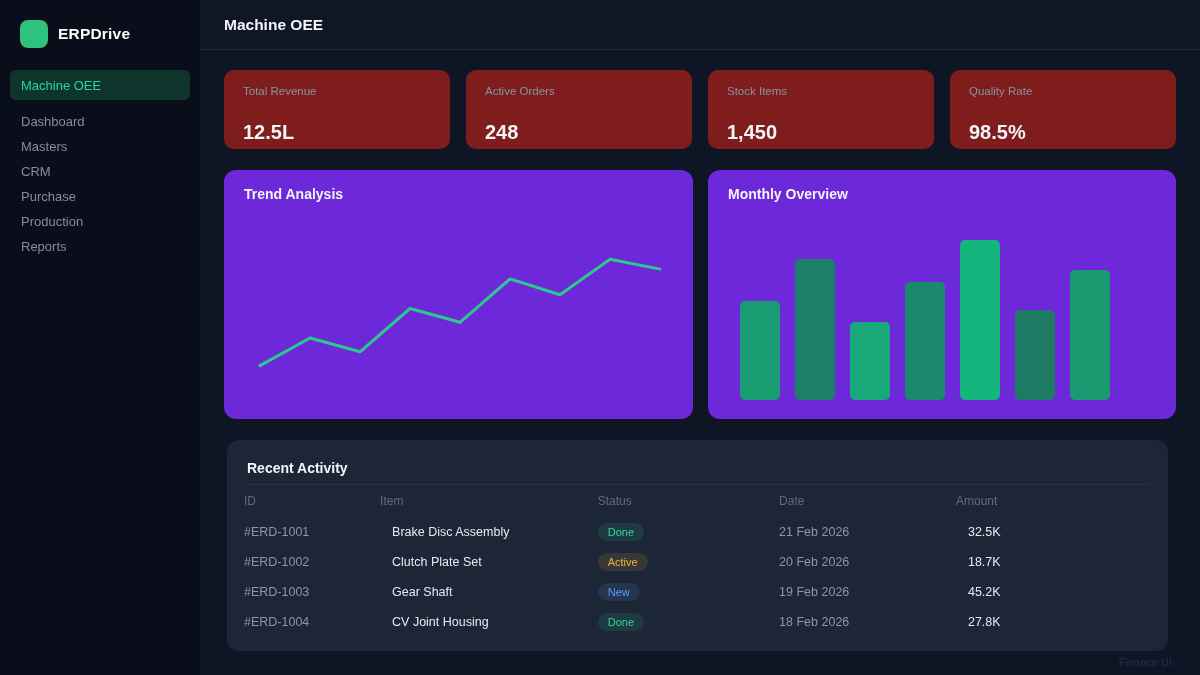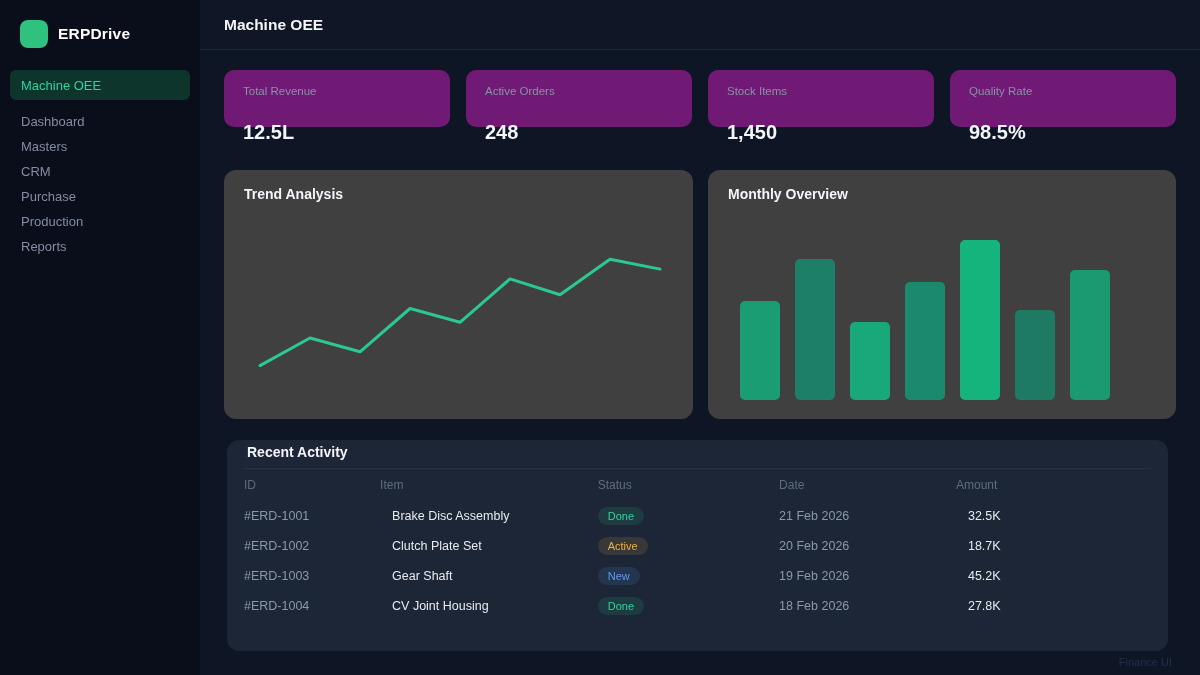--- a/index.html
+++ b/index.html
@@ -24,36 +24,36 @@
   
   .header {
     position:absolute; left:200px; top:0; width:1000px; height:50px; box-sizing:border-box;
     background:#0f1726; border-bottom:1px solid #1d2939;
     display:flex; align-items:center; padding-left:24px;
   }
   .page-title { font-size:15.5px; color:#f4f6f9; font-weight:bold; }
   
   .main { position:absolute; left:200px; top:50px; width:1000px; height:625px; background:#0e1524; }
   .stats { position:absolute; left:24px; top:20px; width:952px; display:flex; gap:16px; }
-  .stat-card { flex:1; height:57px; background:#701a75; border-radius:10px;
+  .stat-card { flex:1; height:79px; background:#7f1d1d; border-radius:10px;
     padding:15px 19px; box-sizing:border-box; }
   .stat-label { font-size:11.5px; color:#8793a8; }
   .stat-value { font-size:20px; font-weight:bold; color:#f2f5f9; margin-top:24px; }
   
   .charts { position:absolute; left:24px; top:120px; width:952px; height:249px; display:flex; gap:15px; }
-  .chart-card { background:#404040; border-radius:12px; position:relative; height:249px; }
+  .chart-card { background:#6d28d9; border-radius:12px; position:relative; height:249px; }
   .line-card { width:469px; }
   .bar-card { flex:1; }
   .card-title { position:absolute; left:20px; top:16px; font-size:14px; font-weight:bold; color:#f2f5f9; }
   svg.linechart { position:absolute; inset:0; width:100%; height:100%; }
   .bars { position:absolute; left:32px; bottom:19px; display:flex; gap:15px; align-items:flex-end; }
   .bar { width:40px; border-radius:5px; }
   
   .activity { position:absolute; left:27px; top:390px; width:941px; height:211px;
-    background:#1c2636; border-radius:12px; padding:4px 17px 0; box-sizing:border-box; }
+    background:#1c2636; border-radius:12px; padding:20px 17px 0; box-sizing:border-box; }
   .activity-title { font-size:14px; font-weight:bold; color:#f2f5f9; padding-left:3px; }
   .divider { border-bottom:1px solid #273246; margin-top:8px; }
   .trow { display:grid; grid-template-columns:15% 24% 20% 19.5% 21.5%; align-items:center; }
   .thead { height:32px; color:#5f6b80; font-size:12px; }
   .tr { height:30px; font-size:12.5px; }
   .c-id, .c-date { color:#8b97ab; }
   .c-item, .c-amount { color:#e7ebf1;margin-left:12px; }
   .pill { display:inline-block; padding:3px 10px; border-radius:999px; font-size:11px; }
   .pill-done   { color:#34d39b; background:rgba(52,211,155,.12); }
   .pill-active { color:#eeb03c; background:rgba(238,176,60,.13); }

